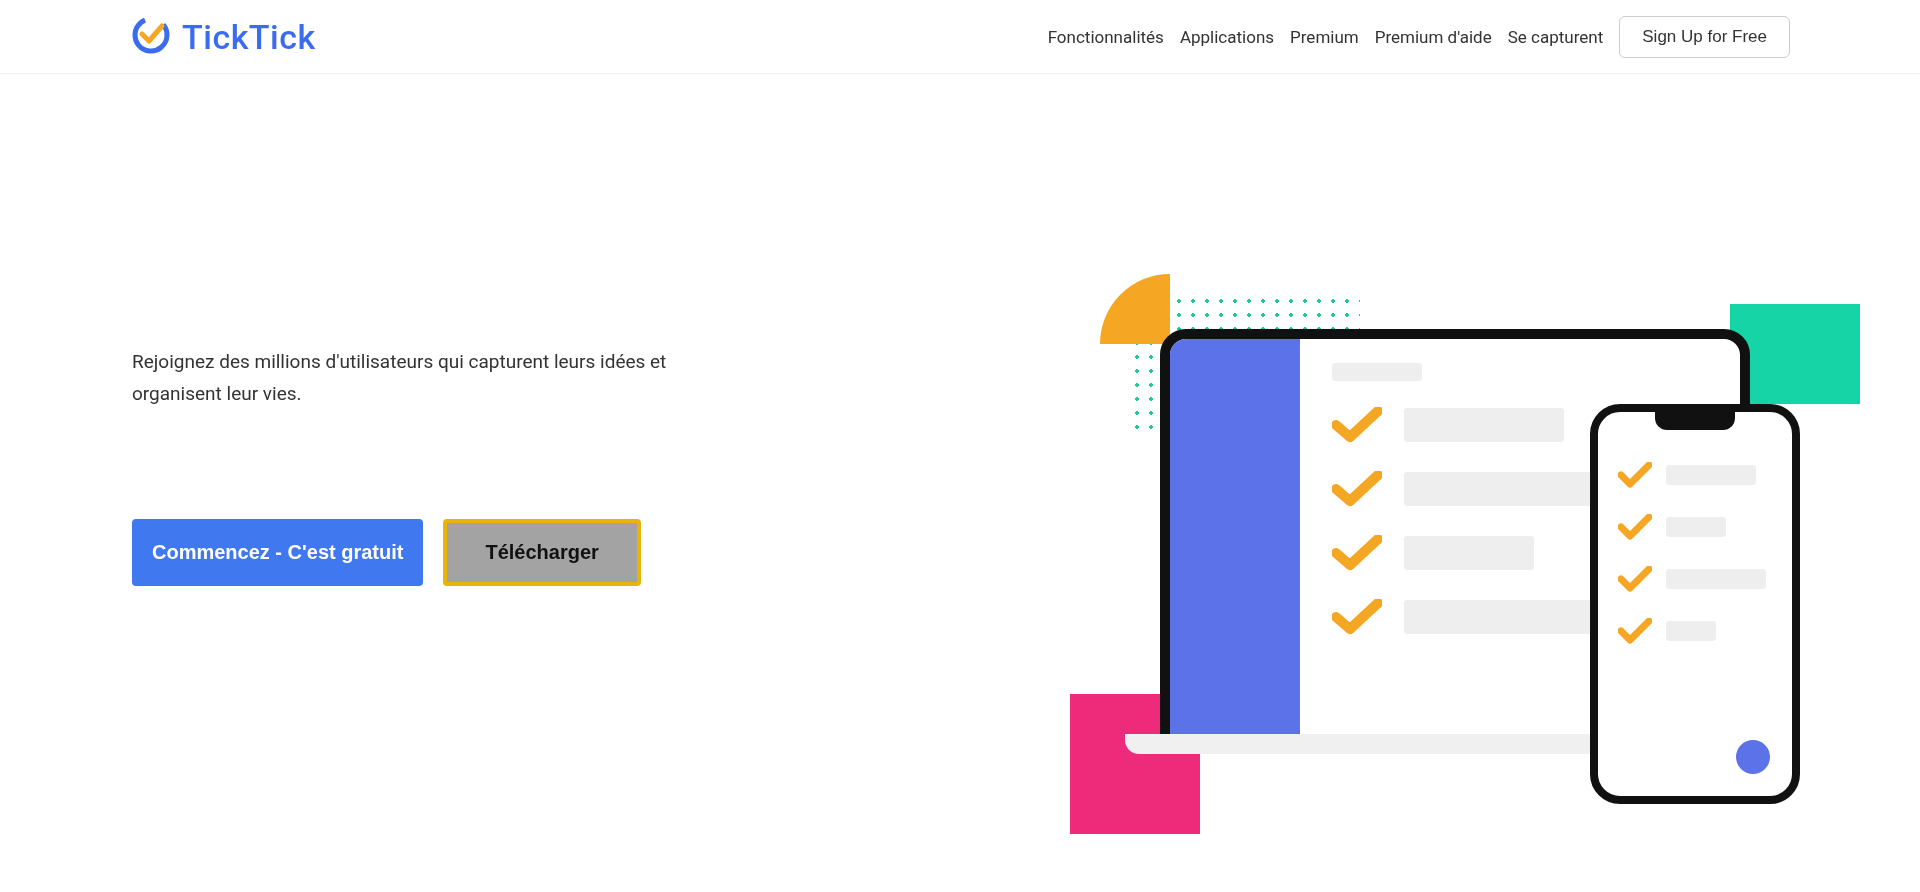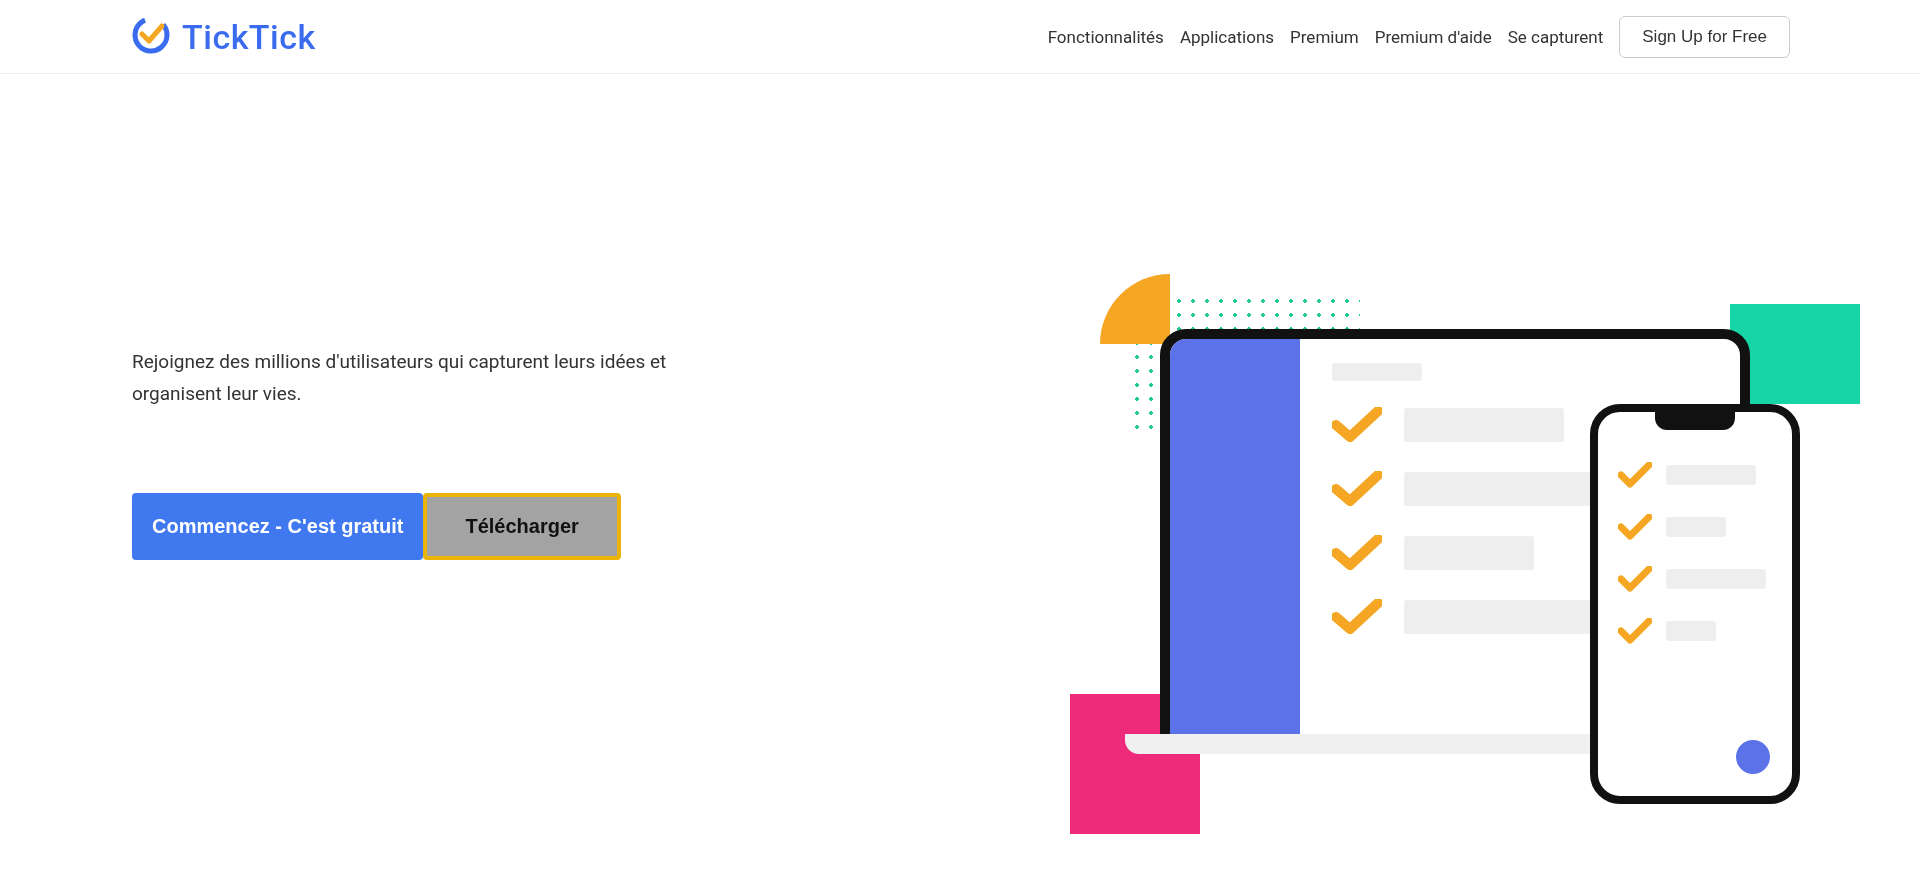--- a/index.html
+++ b/index.html
@@ -8,21 +8,21 @@
   .logo { display: flex; align-items: center; gap: 10px; }
   .logo-text { font-size: 34px; font-weight: 500; color: #3b6cf0; letter-spacing: 0.5px; }
   .nav { margin-left: auto; display: flex; align-items: center; gap: 16px; }
   .nav a { text-decoration: none; color: #333; font-size: 17px; cursor: pointer; }
   .btn-outline { border: 1px solid #ccc; border-radius: 6px; padding: 10px 22px; font-size: 17px; background: #fff; cursor: pointer; color: #333; margin-left: 0; }
 
   .hero { display: flex; padding: 200px 0 0 132px; position: relative; height: 818px; }
   .hero-left { width: 620px; }
   .hero-title { font-size: 56px; font-weight: 600; line-height: 1.33; color: #111; letter-spacing: -0.5px; }
   .hero-sub { margin-top: 72px; font-size: 19px; color: #333; line-height: 1.7; max-width: 610px; }
-  .hero-ctas { margin-top: 82px; display: flex; }
+  .hero-ctas { margin-top: 108px; display: flex; gap: 20px; }
   .btn-primary { background: #4078ef; color: #fff; border: none; border-radius: 4px; padding: 18px 20px; font-size: 20px; font-weight: 600; cursor: pointer; }
   .btn-secondary { background: #a3a3a3; color: #111; border: 4px solid #eab308; border-radius: 4px; padding: 18px 38px; font-size: 20px; font-weight: 600; cursor: pointer; }
 
   .illus { position: absolute; right: 60px; top: 200px; width: 800px; height: 560px; }
   .shape-quarter { position:absolute; left:40px; top:0; width:70px; height:70px; background:#f5a623; border-radius:70px 0 0 0; }
   .shape-dots { position:absolute; left:70px; top:20px; width:230px; height:140px; background-image: radial-gradient(#20c997 2px, transparent 2px); background-size: 14px 14px; }
   .shape-green { position:absolute; right:0; top:30px; width:130px; height:100px; background:#17d4a7; }
   .shape-pink { position:absolute; left:10px; bottom:0; width:130px; height:140px; background:#ee2a7b; }
 
   .laptop { position:absolute; left:100px; top:55px; width:590px; height:415px; background:#fff; border:10px solid #111; border-radius:26px 26px 0 0; overflow:hidden; }

